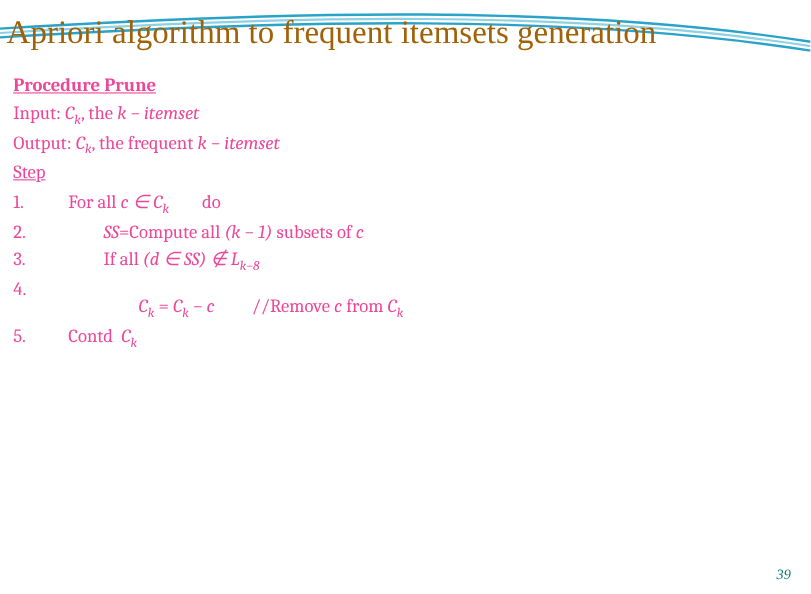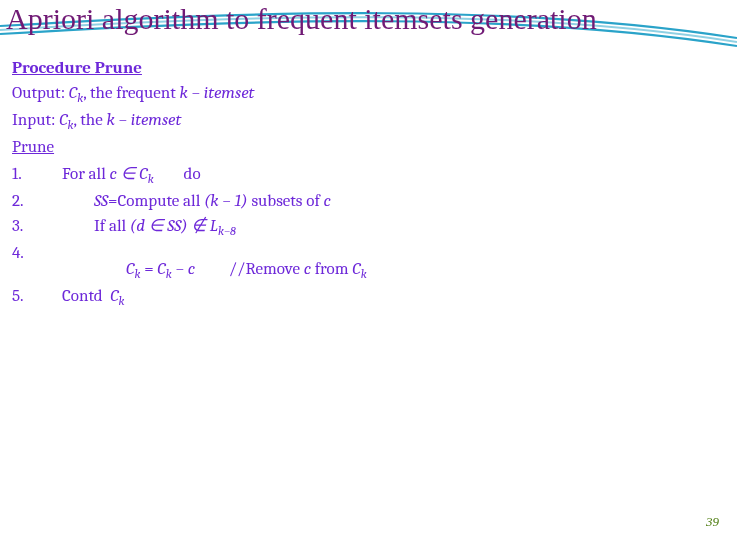--- a/index.html
+++ b/index.html
@@ -26,33 +26,33 @@
     position: absolute;
     top: 0;
     right: 0;
     width: 737px;
     height: 80px;
     pointer-events: none;
   }
   .title {
     font-size: 30px;
     line-height: 1.18;
-    color: #701a75;
-    padding-top: 1px;
+    color: #a16207;
+    padding-top: 12px;
     font-weight: normal;
     margin: 0;
     position: relative;
     z-index: 2;
   }
   .body {
     padding: 20px 12px 0 12px;
     font-family: Cambria, "Times New Roman", serif;
     font-size: 17px;
     line-height: 1.45;
-    color: #6d28d9;
+    color: #ec4899;
   }
   .proc-title {
     font-weight: bold;
     text-decoration: underline;
   }
   .label {
     font-weight: normal;
   }
   .step-label {
     text-decoration: underline;
@@ -82,21 +82,21 @@
     font-size: 13px;
     color: #4a4a4a;
   }
   .footer-right {
     position: absolute;
     right: 18px;
     bottom: 10px;
     font-family: Georgia, "Times New Roman", serif;
     font-style: italic;
     font-size: 13px;
-    color: #4d7c0f;
+    color: #0f766e;
   }
   sub { font-size: 0.72em; font-style: italic; }
   .mi { font-style: italic; } 
 </style>
 </head>
 <body>
 
 <div class="slide">
 
   <div class="title-wrap">
@@ -107,28 +107,28 @@
     </svg>
     <h1 class="title">
       <span>Apriori algorithm to frequent itemsets generation</span><br>
     </h1>
   </div>
 
   <div class="body">
     <div class="proc-title">Procedure Prune</div>
 
     <div>
+      <span class="label">Input:</span><span class="mi"><span> C</span><sub>k</sub></span><span>, the </span><span class="mi">k − itemset</span>
+    </div>
+
+    <div>
       <span class="label">Output:</span><span class="mi"><span> C</span><sub>k</sub></span><span>, the frequent </span><span class="mi">k − itemset</span>
     </div>
 
-    <div>
-      <span class="label">Input:</span><span class="mi"><span> C</span><sub>k</sub></span><span>, the </span><span class="mi">k − itemset</span>
-    </div>
-
-    <div class="step-label">Prune</div>
+    <div class="step-label">Step</div>
 
     <div class="steps">
 
       <div class="step-row">
         <div class="step-num">1.</div>
         <div class="step-text ind1">
           <span>For all </span><span class="mi"><span>c ∈ C</span><sub>k</sub></span><span style="white-space:pre;">        do</span>
         </div>
       </div>
 

